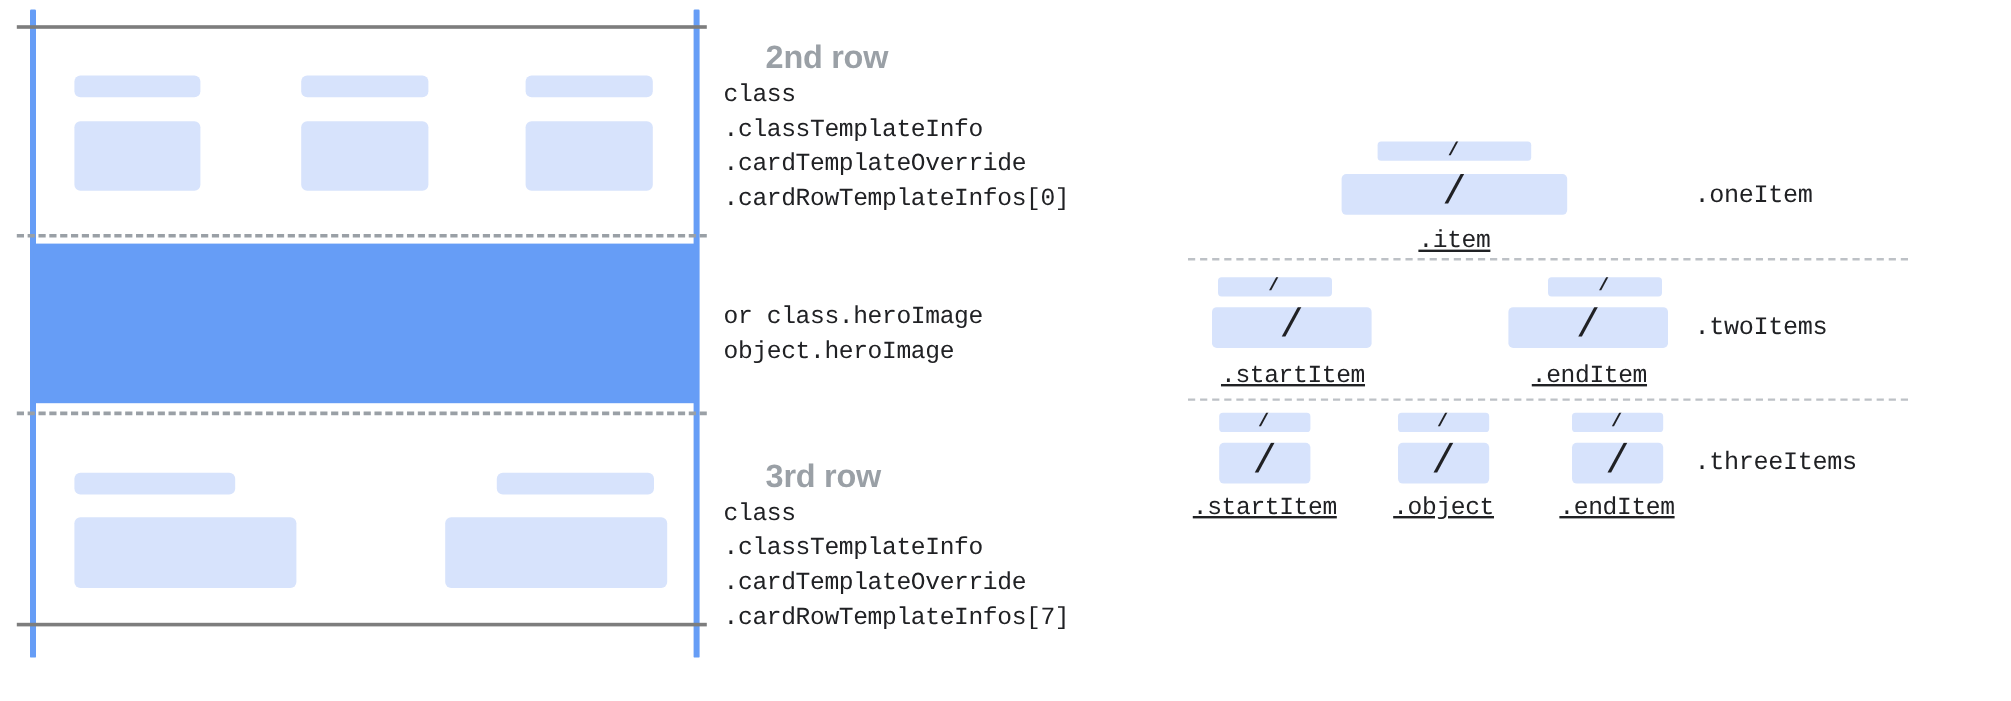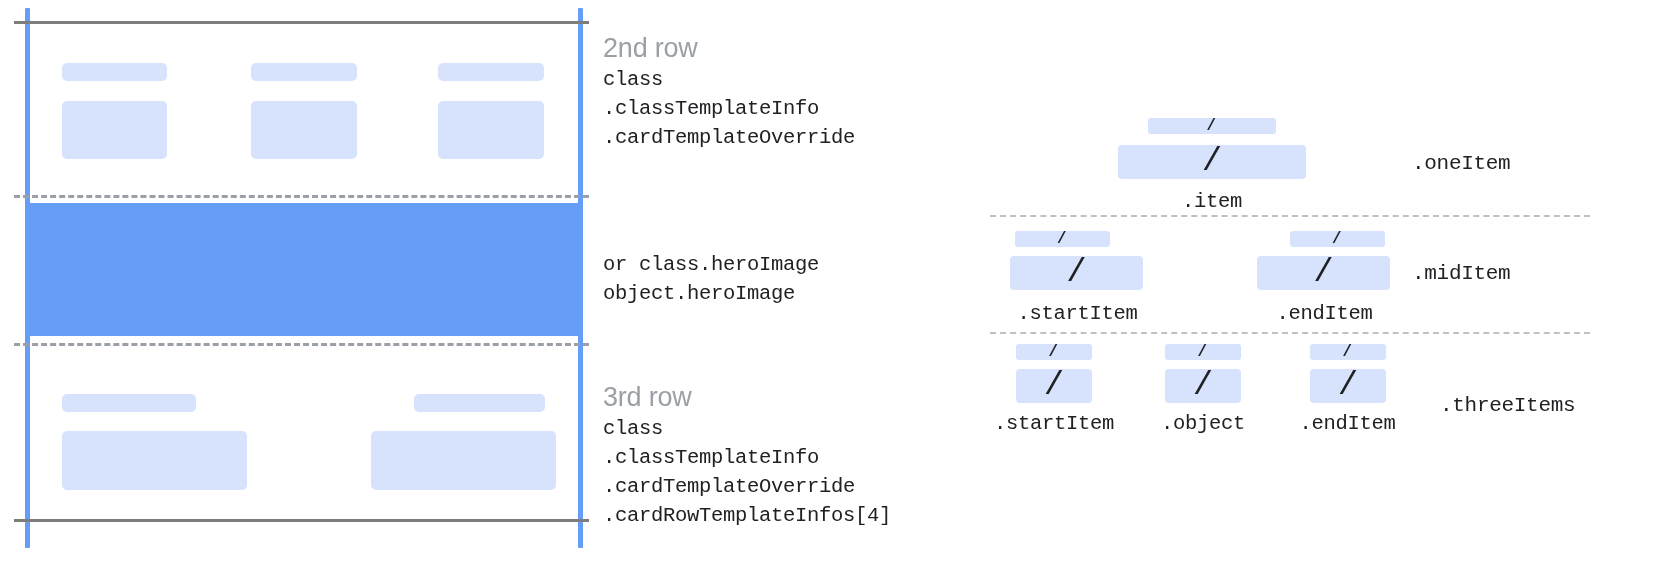--- a/index.html
+++ b/index.html
@@ -71,25 +71,26 @@
     border-radius: 5px;
   }
 
   
   .txt-block {
     position: absolute;
   }
   .row-title {
     font-family: "Liberation Sans", sans-serif;
     font-size: 27px;
-    font-weight: normal;
+    font-weight: bold;
     color: #9aa0a6;
     line-height: 1.18;
     letter-spacing: -0.2px;
     white-space: nowrap;
+    margin-left: 35px;
   }
   .mono-line {
     font-family: "Liberation Mono", monospace;
     font-size: 20.5px;
     color: #202124;
     line-height: 29px;
     white-space: pre;
     letter-spacing: -0.3px;
   }
 
@@ -126,20 +127,21 @@
   .bar.thin  .slash { font-size: 20px; transform: translateY(-1px); }
   .bar.thick .slash { font-size: 34px; transform: translateY(-1px); }
 
   .caption {
     position: absolute;
     font-family: "Liberation Mono", monospace;
     font-size: 20.5px;
     color: #202124;
     white-space: nowrap;
     letter-spacing: -0.3px;
+    text-decoration: underline;
   }
   .rp-label {
     position: absolute;
     font-family: "Liberation Mono", monospace;
     font-size: 21px;
     color: #202124;
     white-space: nowrap;
     letter-spacing: -0.3px;
   }
 </style>
@@ -175,33 +177,34 @@
 
     <div class="ph" style="left:414px; top:394px; width:131px; height:18px;"></div>
     <div class="ph" style="left:371px; top:431px; width:185px; height:59px;"></div>
   </div>
 
   <div class="txt-block" style="left:603px; top:33px;">
     <div class="row-title">2nd row</div>
     <div class="mono-line">class</div>
     <div class="mono-line">.classTemplateInfo</div>
     <div class="mono-line">.cardTemplateOverride</div>
+    <div class="mono-line">.cardRowTemplateInfos[0]</div>
   </div>
 
   <div class="txt-block" style="left:603px; top:250px;">
     <div class="mono-line">or class.heroImage</div>
     <div class="mono-line">object.heroImage</div>
   </div>
 
   <div class="txt-block" style="left:603px; top:382px;">
     <div class="row-title">3rd row</div>
     <div class="mono-line">class</div>
     <div class="mono-line">.classTemplateInfo</div>
     <div class="mono-line">.cardTemplateOverride</div>
-    <div class="mono-line">.cardRowTemplateInfos[4]</div>
+    <div class="mono-line">.cardRowTemplateInfos[7]</div>
   </div>
 
   <div id="right-panel">
 
     <div class="item-group">
       <div class="bar thin" style="left:188px; top:118px; width:128px;">
         <span class="slash">/</span>
       </div>
       <div class="bar thick" style="left:158px; top:145px; width:188px;">
         <span class="slash">/</span>
@@ -222,21 +225,21 @@
       <div class="caption" style="left:45px; top:302px; width:145px; text-align:center;">.startItem</div>
 
       <div class="bar thin" style="left:330px; top:231px; width:95px;">
         <span class="slash">/</span>
       </div>
       <div class="bar thick" style="left:297px; top:256px; width:133px;">
         <span class="slash">/</span>
       </div>
       <div class="caption" style="left:292px; top:302px; width:145px; text-align:center;">.endItem</div>
     </div>
-    <div class="rp-label" style="left:452px; top:262px;">.midItem</div>
+    <div class="rp-label" style="left:452px; top:262px;">.twoItems</div>
 
     <div class="rp-dash" style="left:30px; top:332px; width:600px;"></div>
 
     <div class="item-group">
       <div class="bar thin" style="left:56px;  top:344px; width:76px;">
         <span class="slash">/</span>
       </div>
       <div class="bar thick" style="left:56px;  top:369px; width:76px;">
         <span class="slash">/</span>
       </div>
@@ -251,16 +254,16 @@
       <div class="caption" style="left:177px; top:412px; width:132px; text-align:center;">.object</div>
 
       <div class="bar thin" style="left:350px; top:344px; width:76px;">
         <span class="slash">/</span>
       </div>
       <div class="bar thick" style="left:350px; top:369px; width:76px;">
         <span class="slash">/</span>
       </div>
       <div class="caption" style="left:320px; top:412px; width:135px; text-align:center;">.endItem</div>
     </div>
-    <div class="rp-label" style="left:452px; top:394px;margin-left:28px;">.threeItems</div>
+    <div class="rp-label" style="left:452px; top:375px;">.threeItems</div>
 
   </div>
 </div>
 
 </body></html>

